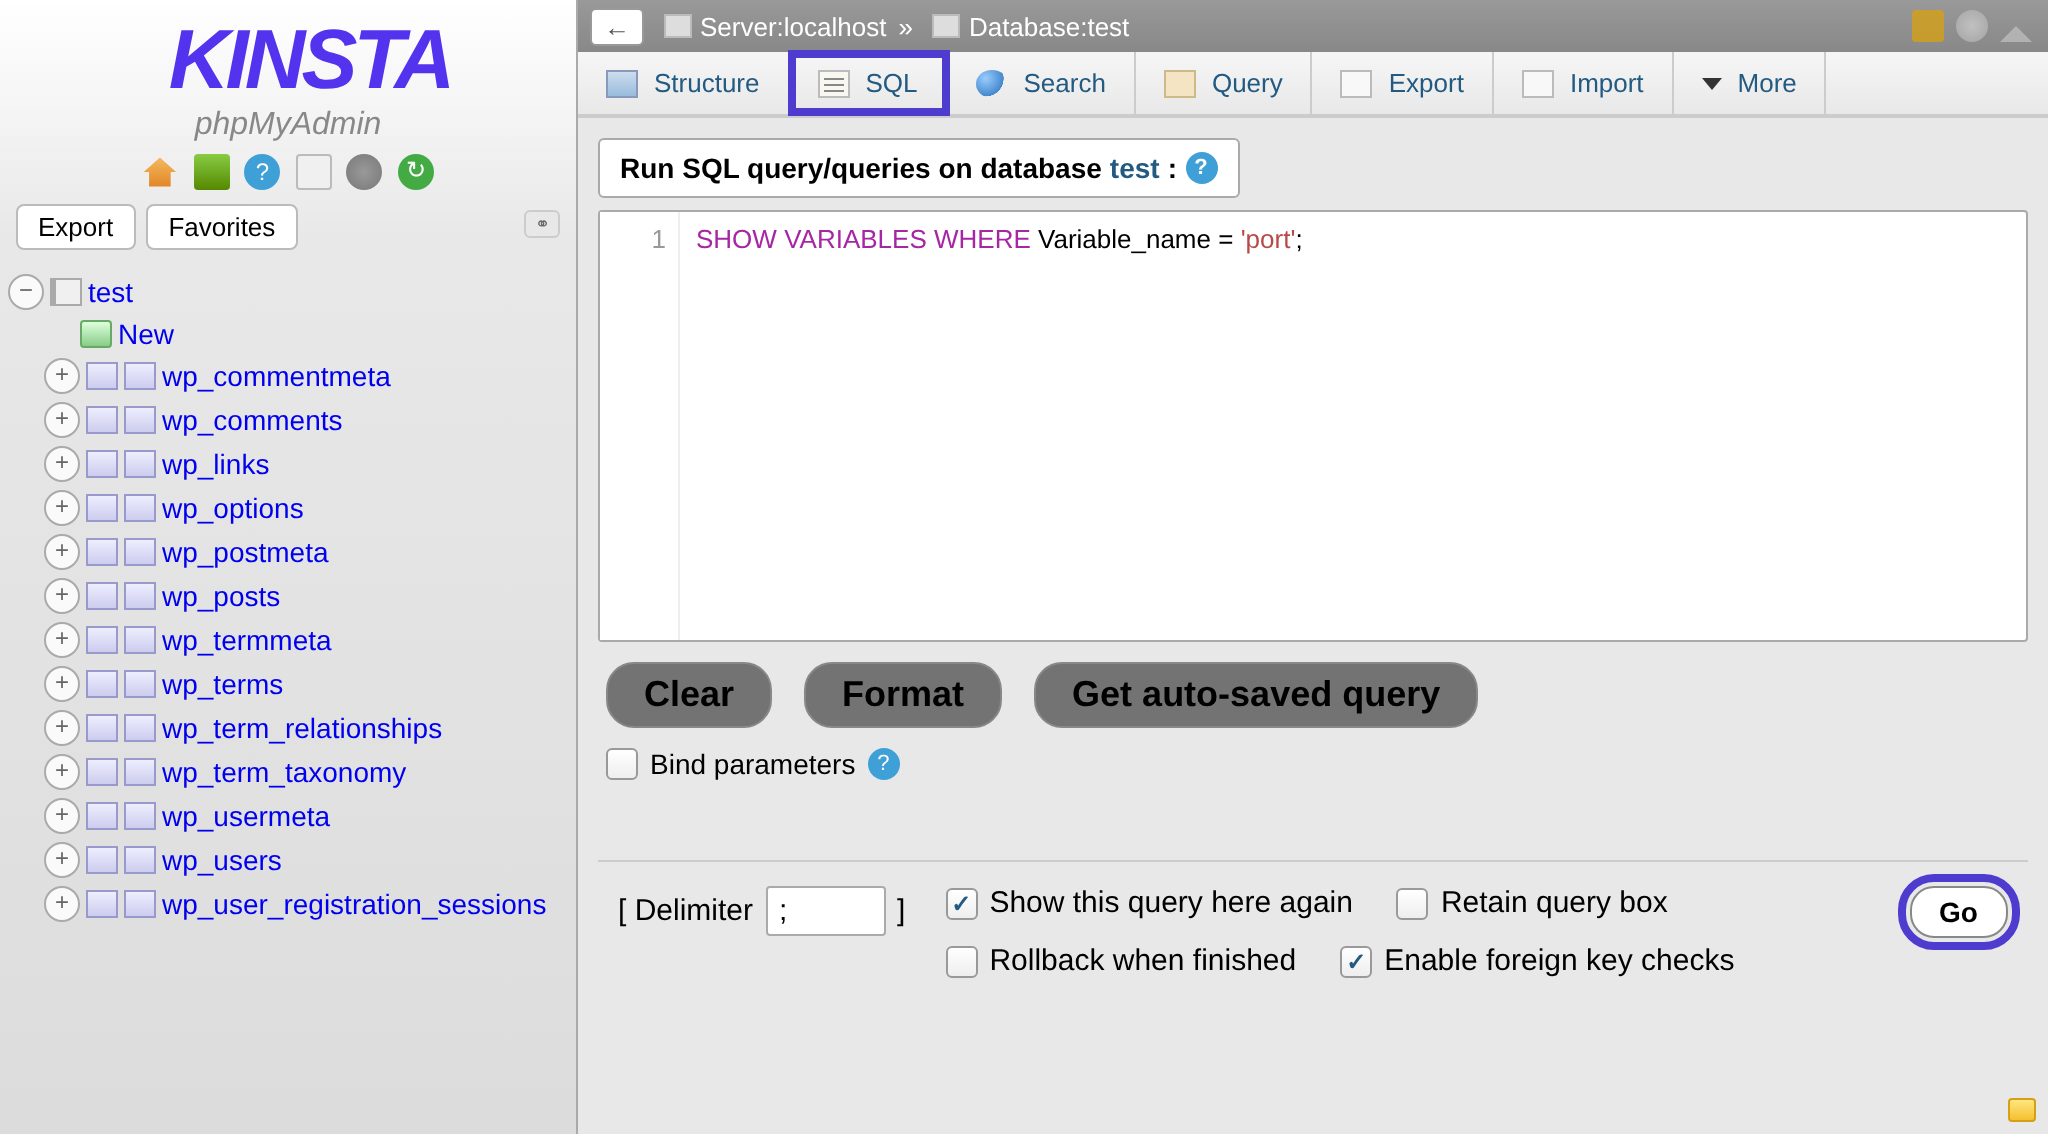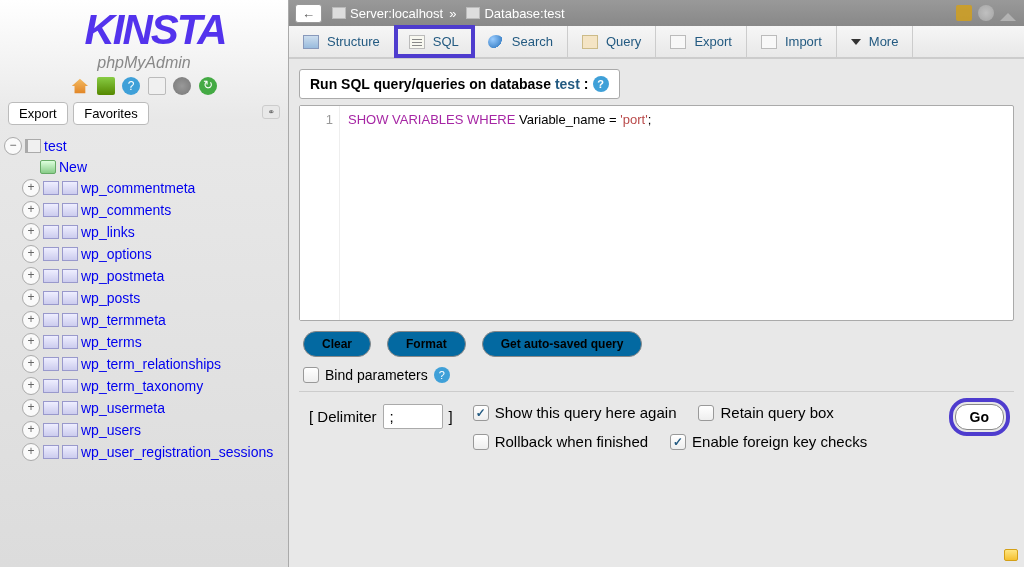--- a/index.html
+++ b/index.html
@@ -67,26 +67,26 @@
 .fieldset-title .db-link { color:#235a81; cursor:pointer; }
 .help-ico { width:16px; height:16px; background:#3fa0d8; border-radius:50%; color:#fff; font-size:11px; text-align:center; line-height:16px; }
 
 .editor { background:#fff; border:1px solid #aaa; border-radius:2px; height:216px; display:flex; font-family:Menlo,Consolas,monospace; font-size:13px; }
 .gutter { width:40px; background:#fff; border-right:1px solid #eee; text-align:right; padding:6px 6px 0 0; color:#999; }
 .code { flex:1; padding:6px 8px; white-space:pre; }
 .kw { color:#a626a4;text-align:center; }
 .str { color:#b94949; }
 
 .btn-row { padding:10px 4px; display:flex; gap:16px; }
-.btn { background:#0369a1; border:1px solid #888; border-radius:14px; padding:5px 18px; font-weight:bold; font-size:12px; cursor:pointer; }
+.btn { background:#737373; border:1px solid #888; border-radius:14px; padding:5px 18px; font-weight:bold; font-size:18px; cursor:pointer; }
 
 .bind-row { padding:0 4px 8px; display:flex; align-items:center; gap:6px; font-size:14px; }
 .chk { width:16px; height:16px; border:1px solid #999; border-radius:3px; background:linear-gradient(#fff,#eee); display:inline-block; }
 
-.footer-box { background:#e8e8e8; border-top:1px solid #ccc; padding:12px 10px 16px; display:flex; align-items:flex-start; font-size:15px; }
+.footer-box { background:#e8e8e8; border-top:1px solid #ccc; padding:12px 10px 16px; display:flex; align-items:flex-start; font-size:15px;margin-top:32px; }
 .delim-group { display:flex; align-items:center; gap:6px; }
 .delim-input { border:1px solid #aaa; border-radius:2px; padding:3px 6px; width:60px; font-size:15px; }
 .chk-col { display:flex; flex-direction:column; gap:12px; margin-left:20px; }
 .chk-row2 { display:flex; gap:22px; }
 .chk-label { display:flex; align-items:center; gap:6px; }
 .chk.checked:after { content:"✓"; color:#235a81; font-size:12px; display:block; text-align:center; line-height:14px; font-weight:bold; }
 .go-btn { margin-left:auto; background:#fff; border:1px solid #888; border-radius:12px; padding:4px 14px; font-weight:bold; font-size:14px; cursor:pointer; outline:4px solid #4e3cce; outline-offset:2px; }
 
 .corner { position:absolute; right:6px; bottom:6px; width:14px; height:12px; background:linear-gradient(#ffe680,#f5c030); border:1px solid #d4a017; border-radius:2px; }
 .main { position:relative; }

